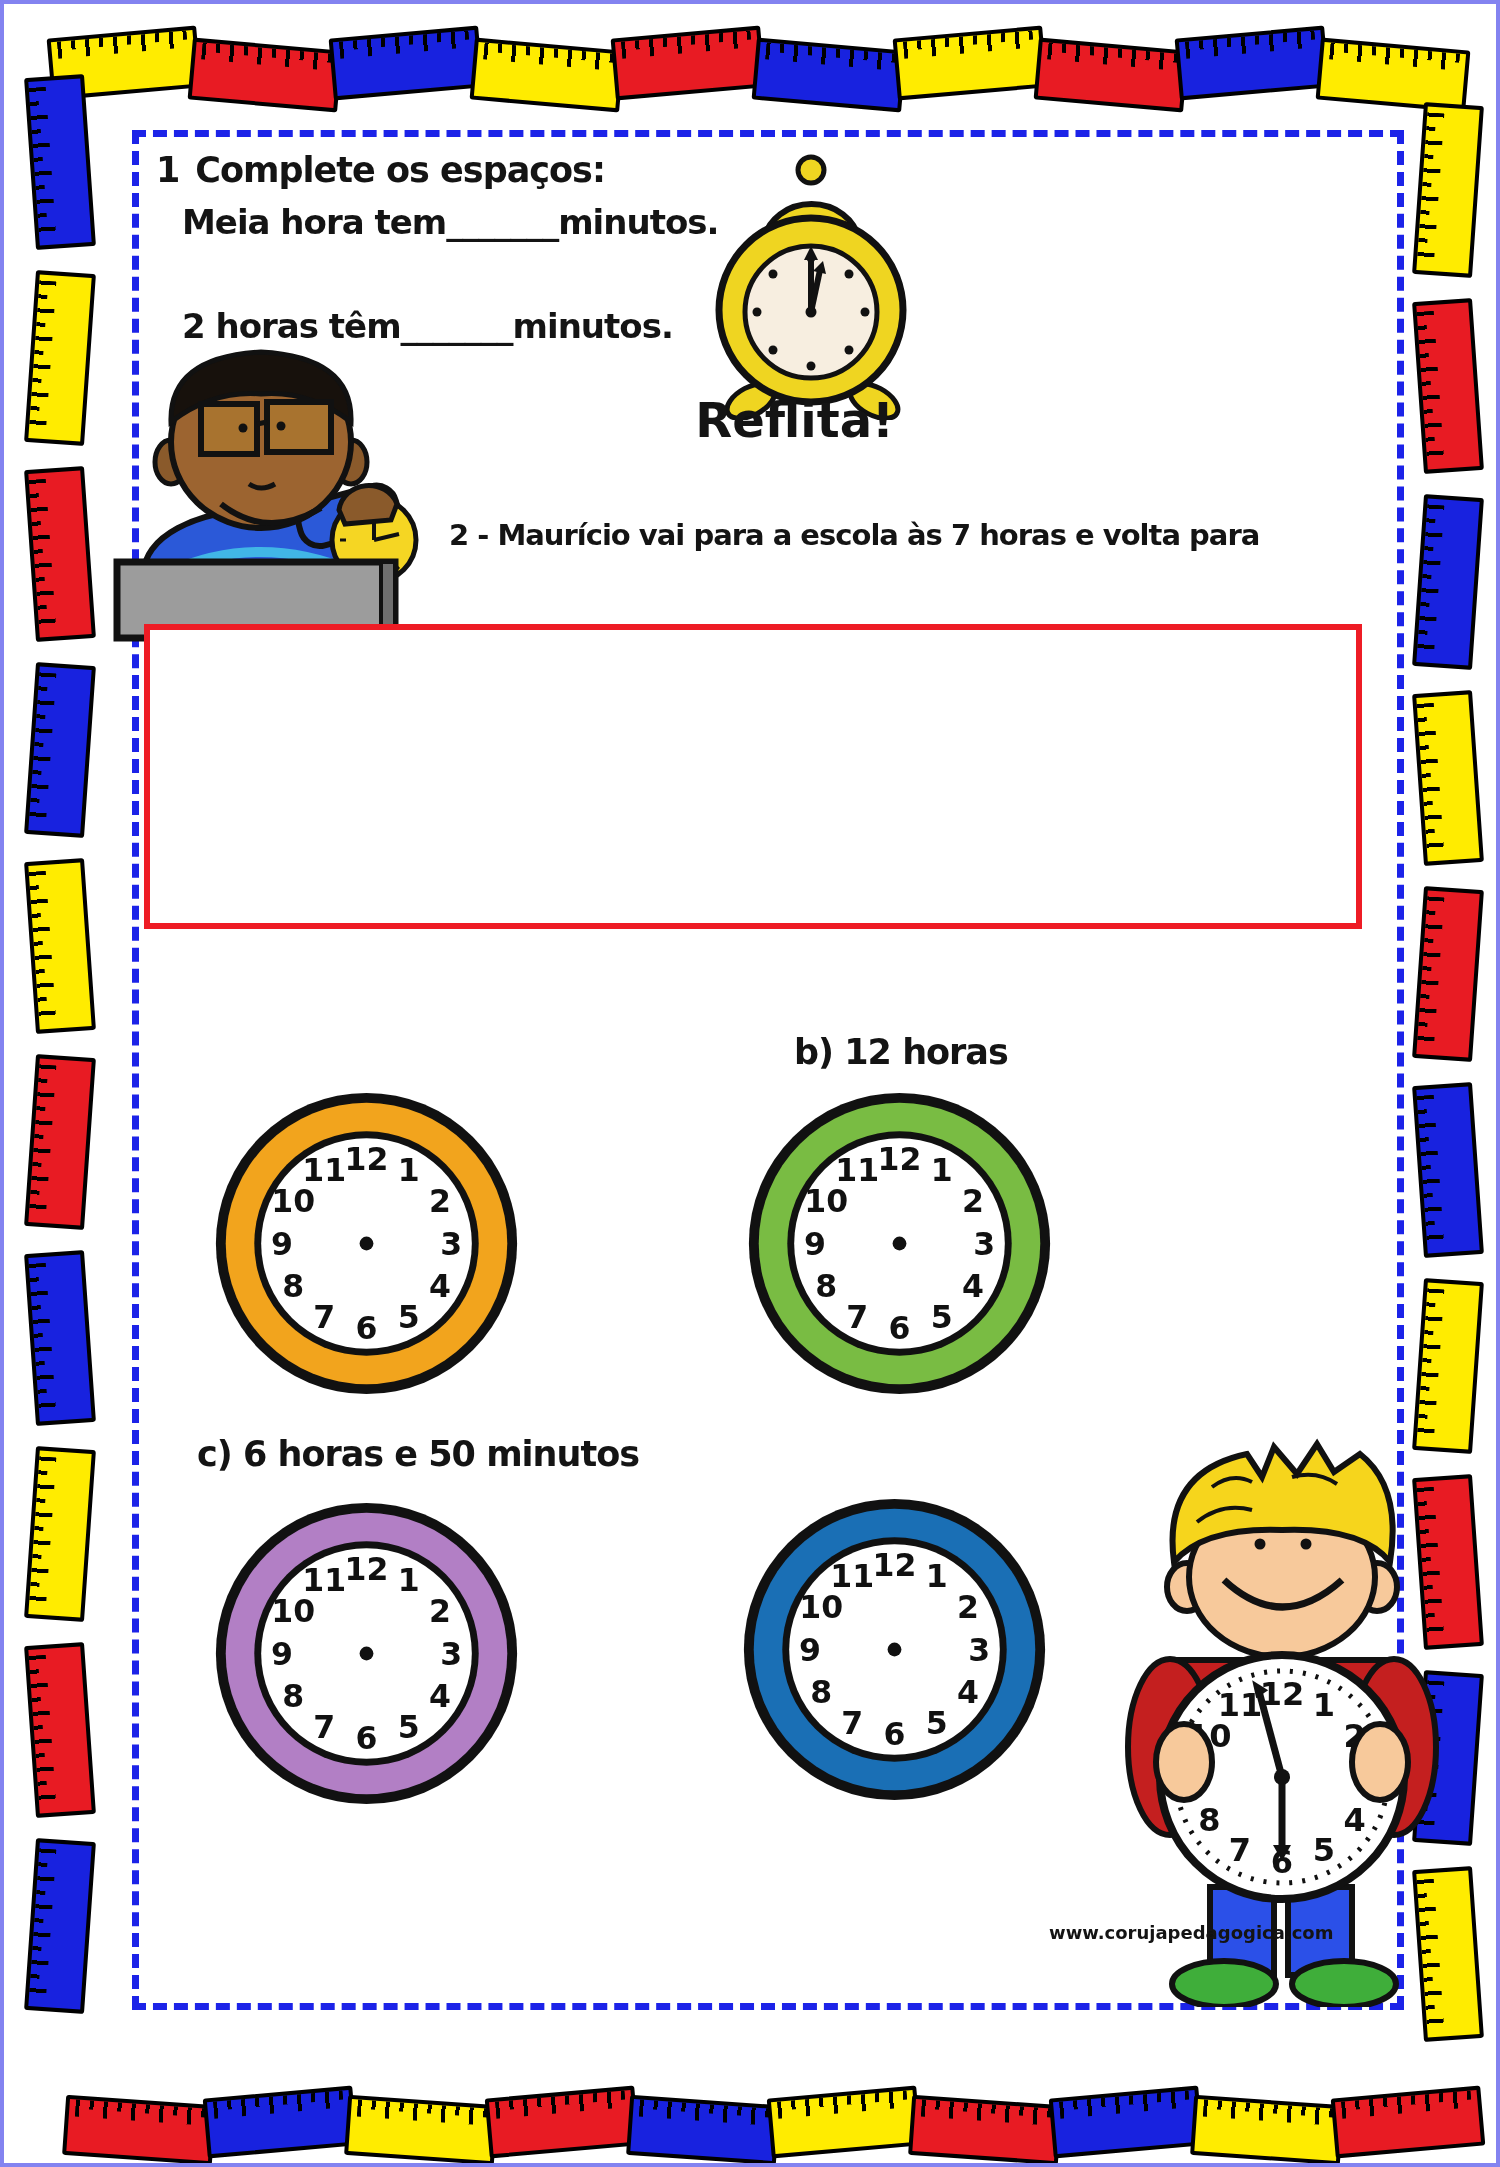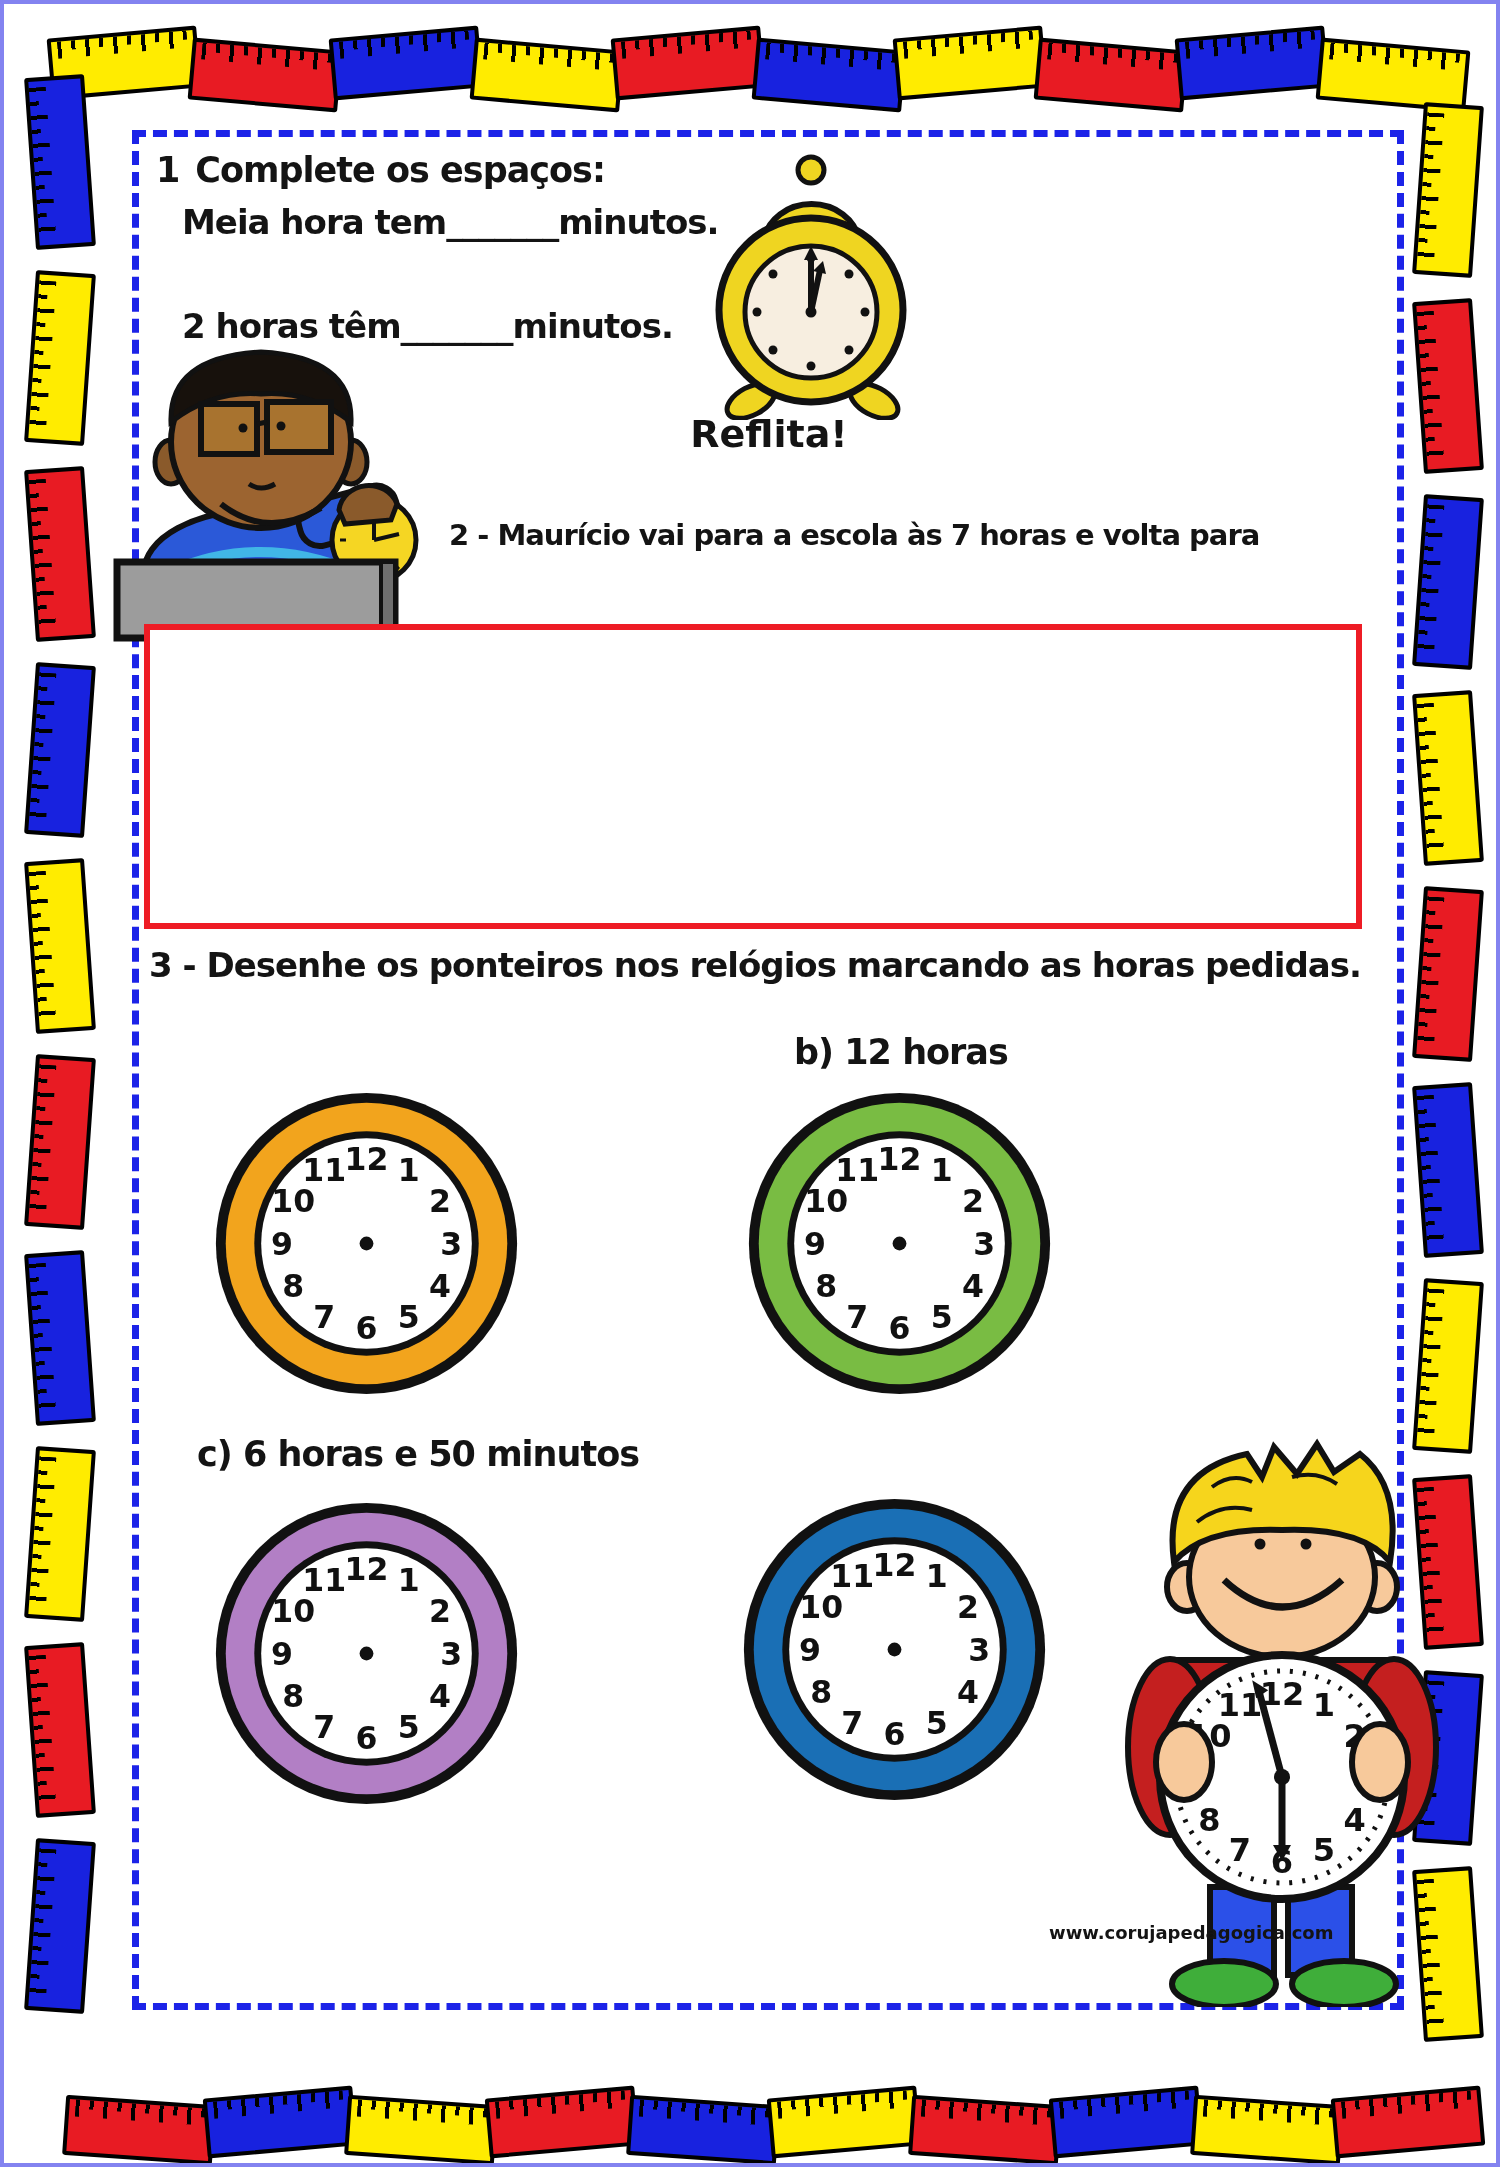--- a/index.html
+++ b/index.html
@@ -23,21 +23,21 @@
     position:absolute; left:128px; top:126px; width:1272px; height:1880px;
     border:7px dashed #1c23e8; box-sizing:border-box; pointer-events:none;
   }
   
   .wtext{ position:absolute; font-weight:bold; letter-spacing:-1px; white-space:nowrap; }
   .q1-title{ left:152px; top:146px; font-size:35px; }
   .q1-title .num{ margin-right:16px; }
   .q1-line1{ left:178px; top:198px; font-size:34px; }
   .q1-line2{ left:178px; top:250px; font-size:34px; }
   .q1-line3{ left:178px; top:302px; font-size:34px; }
-  .reflita{ left:640px; top:408px; width:250px; text-align:center; font-size:38px; letter-spacing:0; }
+  .reflita{ left:640px; top:388px; width:250px; text-align:right; font-size:48px; letter-spacing:0; }
   .q2-line1{ left:445px; top:514px; font-size:29px; }
   .q2-line2{ left:505px; top:566px; font-size:33px; }
   .q3-title{ left:145px; top:941px; font-size:34px; }
   .clock-label{ font-size:35px; }
   .lab-a{ left:185px; top:1028px; }
   .lab-b{ left:790px; top:1028px; }
   .lab-c{ left:193px; top:1430px; }
   .lab-d{ left:788px; top:1430px; }
   .footer-url{ left:1045px; top:1918px; width:350px; font-size:18px; letter-spacing:0; }
   
@@ -165,21 +165,20 @@
         <line x1="285" y1="292" x2="290" y2="297"></line>
     </g>
     <path d="M230 238 A 30 28 0 0 1 288 232 L282 248 L236 252 Z" fill="#8A5A2B" stroke="#111" stroke-width="5"></path>
     <rect x="8" y="290" width="278" height="76" fill="#9C9C9C" stroke="#111" stroke-width="7"></rect>
     <rect x="272" y="290" width="14" height="76" fill="#6F6F6F" stroke="#111" stroke-width="4"></rect>
   </svg>
 
   <div class="wtext q2-line1">2 - Maurício vai para a escola às 7 horas e volta para</div>
   <div class="answer-box" style="border-color: rgb(238, 28, 37);"></div>
 
-  <div class="wtext q3-title">3 - Desenhe os ponteiros nos relógios marcando as horas pedidas.</div>
 
   <div class="wtext clock-label lab-b">b) 12 horas</div>
   <div class="clock-canvas cv-a"><svg viewBox="0 0 320 320" width="100%" height="100%">
         <circle cx="160" cy="160" r="153" fill="#111"></circle>
         <circle cx="160" cy="160" r="143" fill="#F2A41D"></circle>
         <circle cx="160" cy="160" r="114" fill="#111"></circle>
         <circle cx="160" cy="160" r="107" fill="#fff"></circle>
         <text x="160.0" y="85.5" text-anchor="middle" font-size="32" font-weight="bold" font-family="DejaVu Sans, sans-serif" fill="#111">12</text>
         <text x="203.0" y="97.0" text-anchor="middle" font-size="32" font-weight="bold" font-family="DejaVu Sans, sans-serif" fill="#111">1</text>
         <text x="234.5" y="128.5" text-anchor="middle" font-size="32" font-weight="bold" font-family="DejaVu Sans, sans-serif" fill="#111">2</text>

